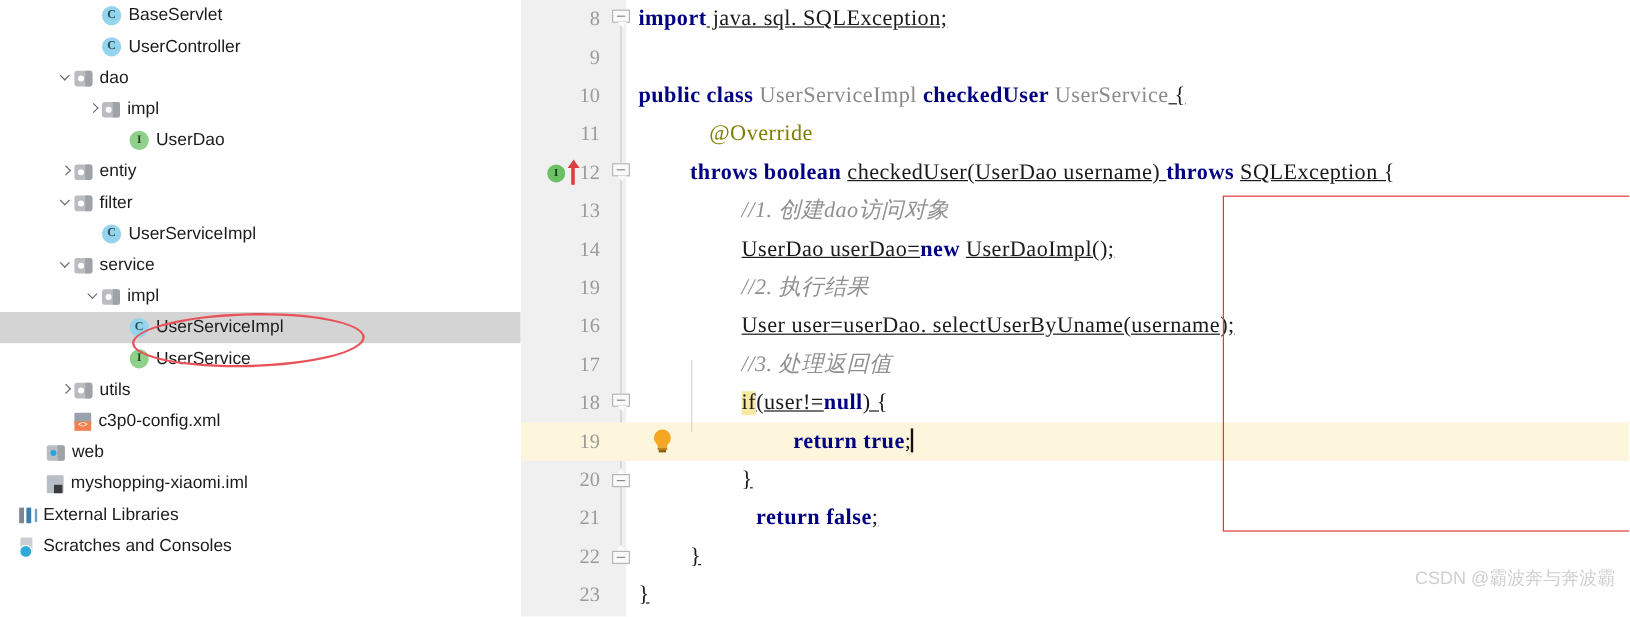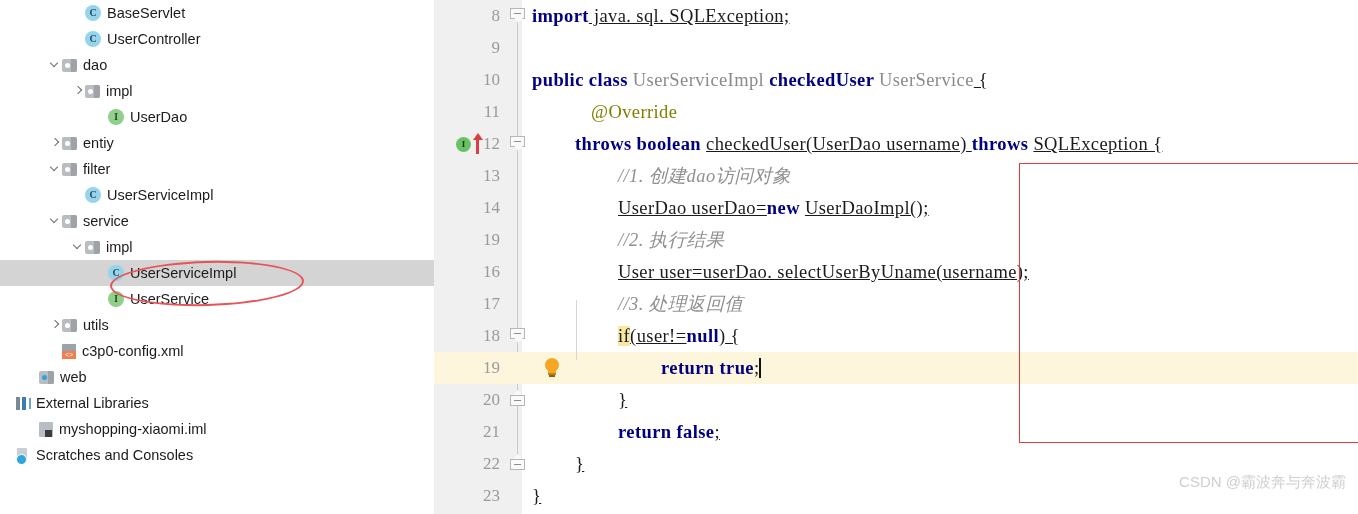--- a/index.html
+++ b/index.html
@@ -327,30 +327,30 @@
           <span class="ico ico-xml"></span>
           <span class="tree-label">c3p0-config.xml</span>
         </div>
         <div class="tree-row">
           <span style="display:inline-block;width:25px;flex:0 0 25px"></span>
           <span class="arrow"></span>
           <span class="ico ico-folder-blue"></span>
           <span class="tree-label">web</span>
         </div>
         <div class="tree-row">
+          <span style="display:inline-block;width:25px;flex:0 0 25px"></span>
+          <span class="arrow"></span>
+          <span class="ico ico-iml"></span>
+          <span class="tree-label">myshopping-xiaomi.iml</span>
+        </div>
+        <div class="tree-row">
           <span style="display:inline-block;width:2px;flex:0 0 2px"></span>
           <span class="arrow"></span>
           <span class="ico ico-lib"></span>
           <span class="tree-label">External Libraries</span>
-        </div>
-        <div class="tree-row">
-          <span style="display:inline-block;width:25px;flex:0 0 25px"></span>
-          <span class="arrow"></span>
-          <span class="ico ico-iml"></span>
-          <span class="tree-label">myshopping-xiaomi.iml</span>
         </div>
         <div class="tree-row">
           <span style="display:inline-block;width:2px;flex:0 0 2px"></span>
           <span class="arrow"></span>
           <span class="ico ico-scratch"></span>
           <span class="tree-label">Scratches and Consoles</span>
         </div>
       </div>
     <div id="red-ellipse"></div>
   </div>
@@ -435,21 +435,21 @@
         <div class="ln-row">
           <div class="ln-num">20</div>
           <div class="fold end" style="top:11px">
             <span class="box"></span>
             <span class="tip"></span>
           </div>
           <div class="code" style="left:184px"><span class="plain">}</span></div>
         </div>
         <div class="ln-row">
           <div class="ln-num">21</div>
-          <div class="code" style="left:184px"><span class="kw">return false</span><span class="plain">;</span></div>
+          <div class="code" style="left:196px"><span class="kw">return false</span><span class="plain">;</span></div>
         </div>
         <div class="ln-row">
           <div class="ln-num">22</div>
           <div class="fold end" style="top:11px">
             <span class="box"></span>
             <span class="tip"></span>
           </div>
           <div class="code" style="left:141px"><span class="plain">}</span></div>
         </div>
         <div class="ln-row">

